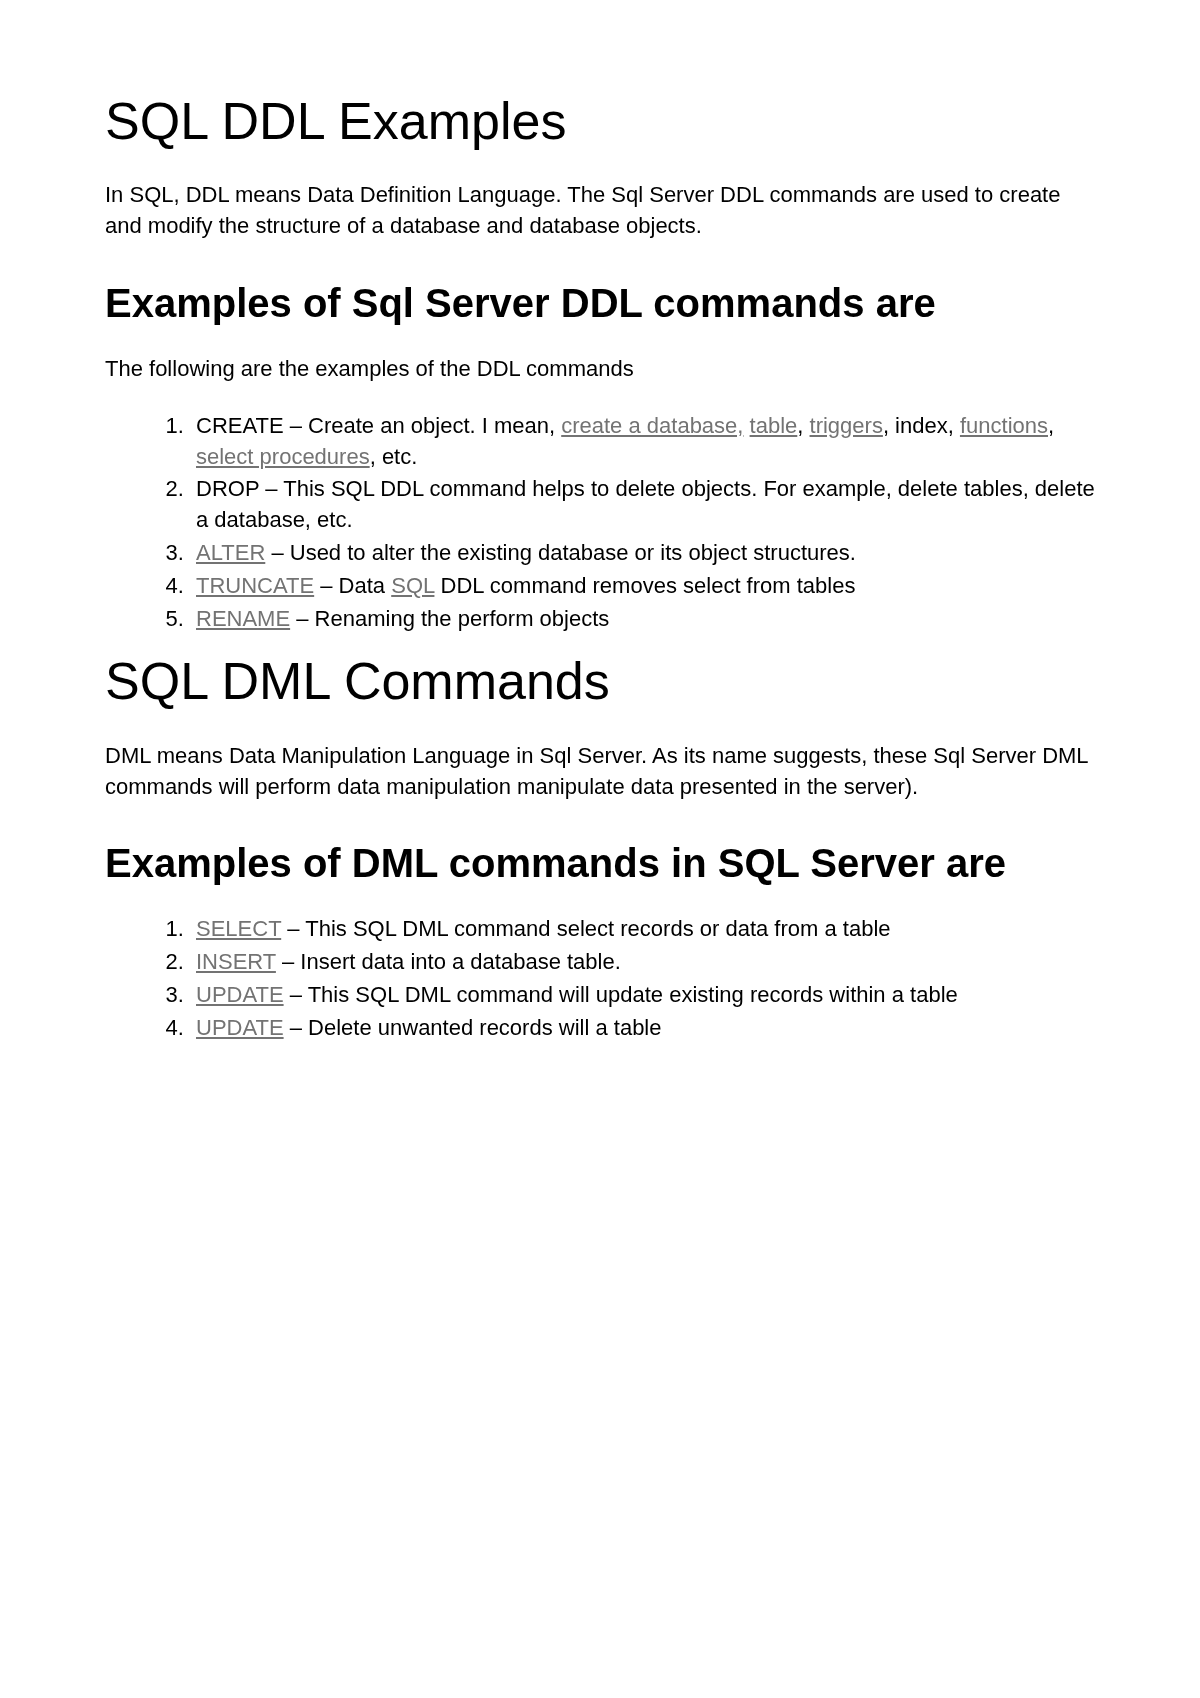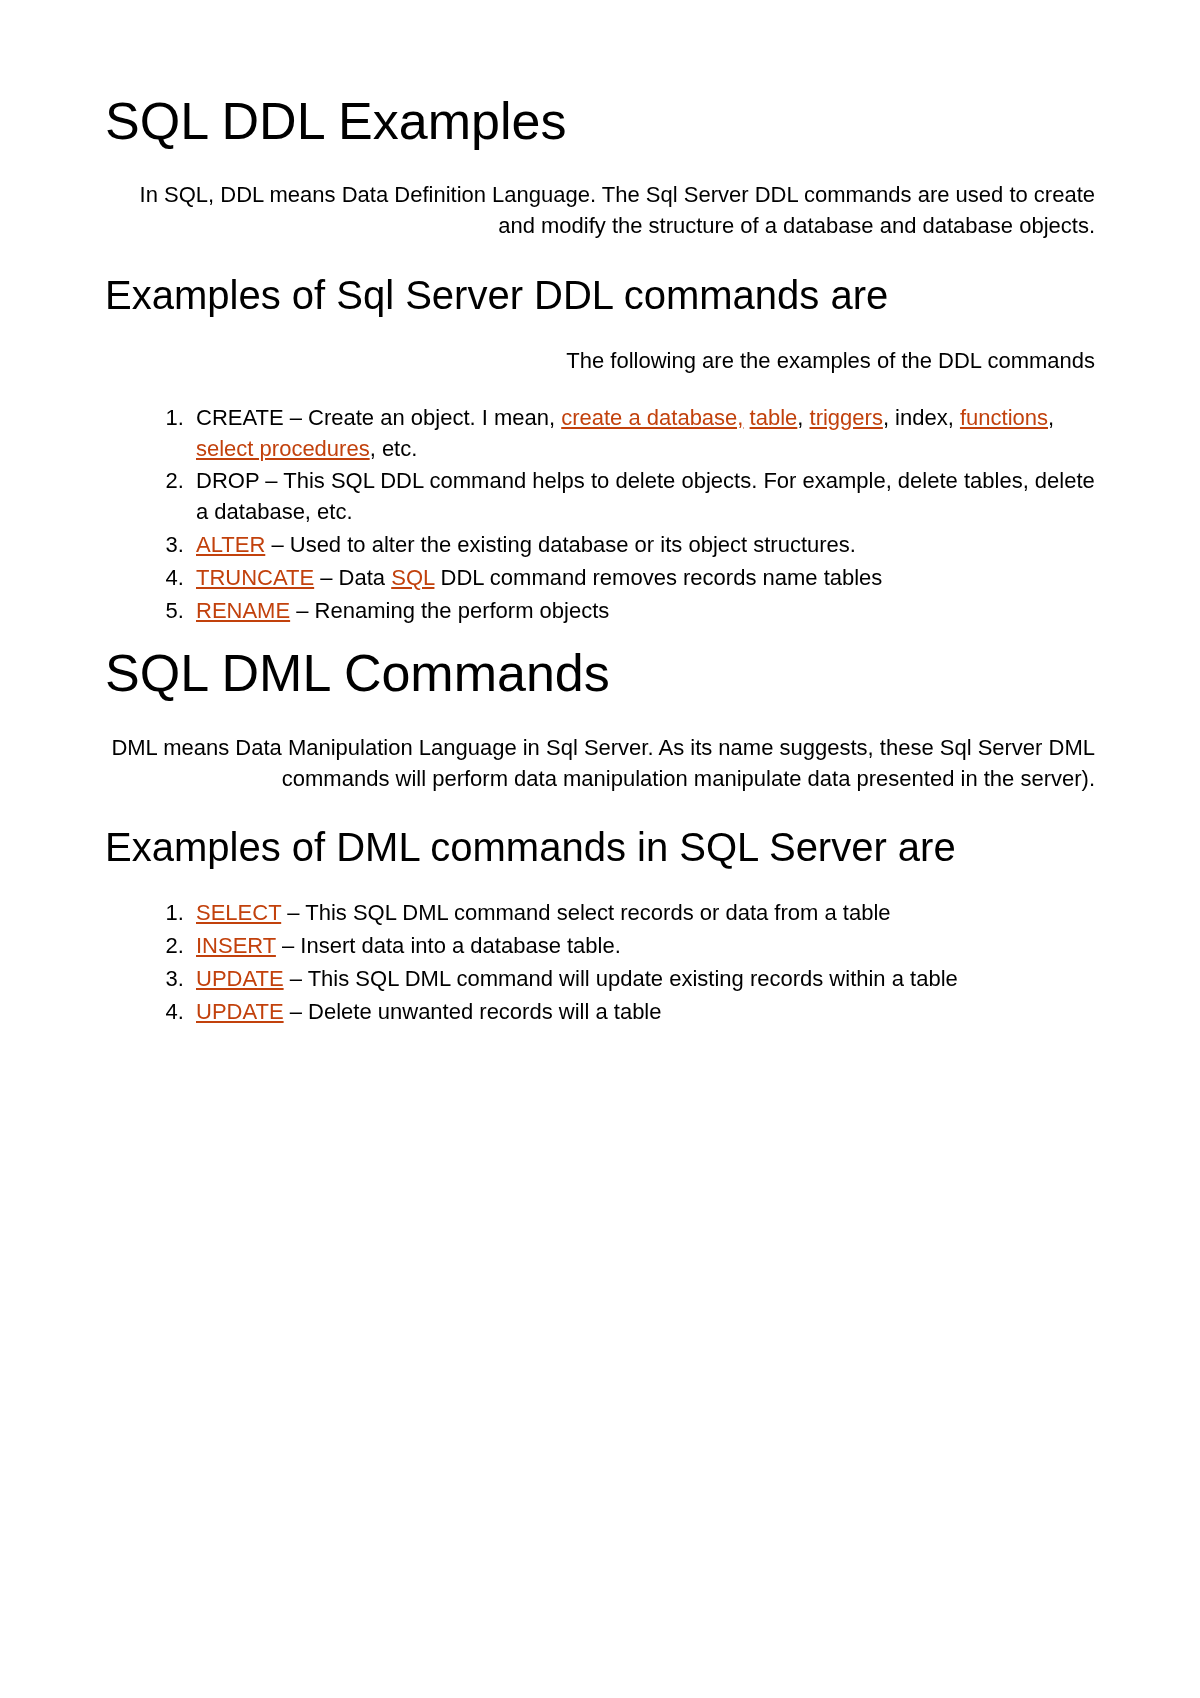--- a/index.html
+++ b/index.html
@@ -13,43 +13,42 @@
   }
   h1 {
     font-size: 52px;
     font-weight: 400;
     margin: 0 0 28px 0;
     line-height: 1.2;
     font-family: Verdana, Geneva, sans-serif;
   }
   h2 {
     font-size: 40px;
-    font-weight: 400;
-    margin: 28px 0 26px 0;
+    font-weight: 700;
+    margin: 36px 0 26px 0;
     line-height: 1.25;
     font-family: Verdana, Geneva, sans-serif;
   }
   p {
     font-size: 22px;
     line-height: 1.4;
     margin: 0 0 26px 0;
-    text-align: right;
   }
   ol {
     margin: 0 0 0 0;
     padding-left: 85px;
     font-size: 22px;
     line-height: 1.4;
   }
   ol li {
     margin-bottom: 2px;
     padding-left: 6px;
   }
   a {
-    color: #c2410c;
+    color: #737373;
     text-decoration: underline;
   }
   .h1-tight {
     margin-top: 16px;
   }
 </style>
 </head>
 <body>
 
 <h1>SQL DDL Examples</h1>
@@ -62,21 +61,21 @@
 
 <ol>
   <li>
     <span>CREATE – Create an object. I mean, </span><a href="#">create a database,</a><span> </span><a href="#">table</a><span>, </span><a href="#">triggers</a><span>, index, </span><a href="#">functions</a><span>, </span><a href="#">select procedures</a><span>, etc.</span>
   </li>
   <li>DROP – This SQL DDL command helps to delete objects. For example, delete tables, delete a database, etc.</li>
   <li>
     <a href="#">ALTER</a><span> – Used to alter the existing database or its object structures.</span>
   </li>
   <li>
-    <a href="#">TRUNCATE</a><span> – Data </span><a href="#">SQL</a><span> DDL command removes records name tables</span>
+    <a href="#">TRUNCATE</a><span> – Data </span><a href="#">SQL</a><span> DDL command removes select from tables</span>
   </li>
   <li>
     <a href="#">RENAME</a><span> – Renaming the perform objects</span>
   </li>
 </ol>
 
 <h1 class="h1-tight">SQL DML Commands</h1>
 
 <p>DML means Data Manipulation Language in Sql Server. As its name suggests, these Sql Server DML commands will perform data manipulation manipulate data presented in the server).</p>
 

